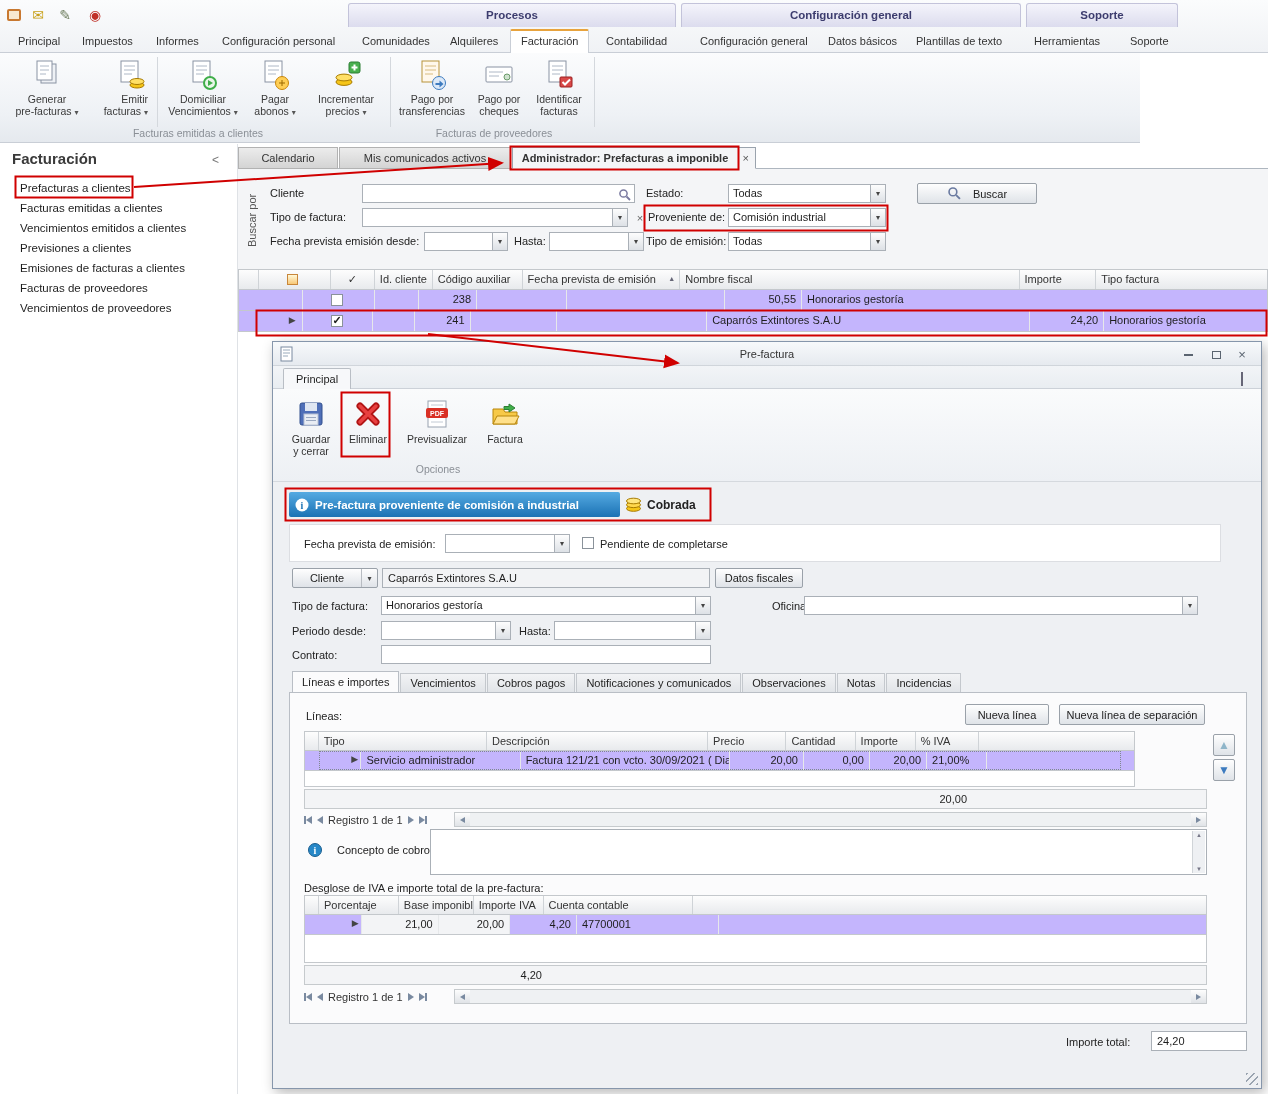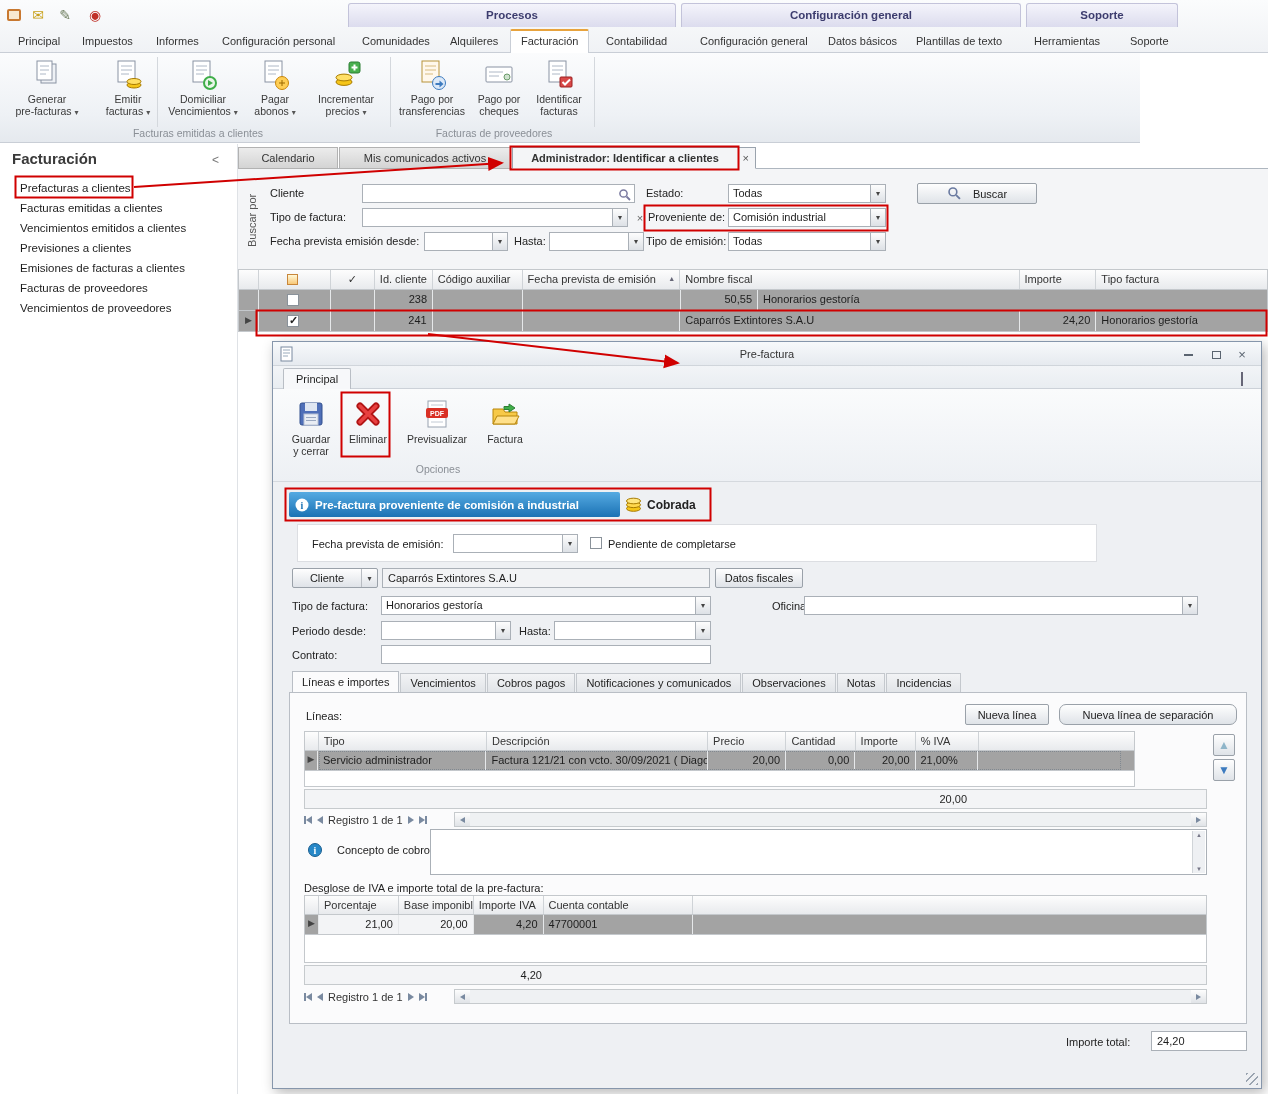--- a/index.html
+++ b/index.html
@@ -40,21 +40,21 @@
   .tinput { position:absolute; height:19px; background:#fff; border:1px solid #aab0b7; }
   .combo { position:absolute; height:19px; background:#fff; border:1px solid #aab0b7; }
   .combo .val { position:absolute; left:4px; top:0; right:17px; line-height:17px; overflow:hidden; white-space:nowrap; }
   .combo .dd { position:absolute; right:0; top:0; bottom:0; width:15px; background:linear-gradient(#fdfdfd,#dde1e6); border-left:1px solid #aab0b7; display:flex; align-items:center; justify-content:center; color:#444; font-size:8px; }
   .btn { background:linear-gradient(#fefefe,#dfe3e8); border:1px solid #9aa1a9; border-radius:2px; display:flex; align-items:center; justify-content:center; color:#222; }
   .xbtn { position:absolute; width:16px; height:19px; display:flex; align-items:center; justify-content:center; color:#666; }
 
   
   .ghead { display:flex; background:linear-gradient(#fdfdfd,#e8eaed); border:1px solid #c4c8cc; height:21px; }
   .gh { border-right:1px solid #cfd3d7; padding:3px 5px; color:#333; white-space:nowrap; overflow:hidden; position:relative; }
-  .grow { display:flex; border:1px solid #c4c8cc; border-top:none; background:#a3a3a3; height:21px; position:relative; }
+  .grow { display:flex; border:1px solid #c4c8cc; border-top:none; background:#c4b5fd; height:21px; position:relative;padding-left:44px; }
   .gc { border-right:1px solid #e6e8ea; padding:3px 5px; white-space:nowrap; overflow:hidden; }
   .num { text-align:right; }
   .cbx { width:12px; height:12px; background:#fff; border:1px solid #8a929a; position:relative; }
   .cbx.checked::after { content:"✓"; position:absolute; left:1px; top:-2px; font-size:11px; font-weight:bold; color:#222; }
   .cb-orange { width:11px; height:11px; border:1px solid #c8863a; background:linear-gradient(#fff8d8,#f8c878); }
   .rowind { color:#444; font-size:9px; padding-top:4px; text-align:center; }
 
   
   .modal { position:absolute; left:272px; top:341px; width:990px; height:748px; background:#eef0f3; border:1px solid #8696ab; box-shadow:3px 4px 12px rgba(0,0,0,.28); z-index:50; }
   .mtitle { position:absolute; left:0; top:0; width:100%; height:24px; background:linear-gradient(#f7f9fb,#e6eaef); border-bottom:1px solid #d0d5db; }
@@ -124,21 +124,21 @@
       <span class="ric">
         <svg width="32" height="32">
             <rect x="10" y="6" width="15" height="19" fill="#eef1f5" stroke="#8a93a3"></rect>
             <rect x="6" y="3" width="15" height="19" fill="#fff" stroke="#8a93a3"></rect>
             <path d="M9 8h9M9 12h9M9 16h6" stroke="#aeb8c6"></path>
           </svg>
       </span>
       <span>Generar</span>
       <span><span>pre-facturas</span> <span class="ddg">▾</span></span>
     </div>
-    <div class="rbtn" style="left:100px;width:56px;">
+    <div class="rbtn" style="left:92px;width:56px;align-items:flex-end;">
       <span class="ric">
         <svg width="32" height="32">
             <rect x="6" y="3" width="17" height="21" fill="#fff" stroke="#8a93a3"></rect>
             <path d="M9 8h11M9 12h11M9 16h8" stroke="#aeb8c6"></path>
             <ellipse cx="22" cy="27" rx="7" ry="3" fill="#f5c518" stroke="#a87b00"></ellipse>
             <ellipse cx="22" cy="23.5" rx="7" ry="3" fill="#ffe066" stroke="#a87b00"></ellipse>
           </svg>
       </span>
       <span>Emitir</span>
       <span><span>facturas</span> <span class="ddg">▾</span></span>
@@ -230,21 +230,21 @@
     <div class="sb-item" style="top:94px;">Previsiones a clientes</div>
     <div class="sb-item" style="top:114px;">Emisiones de facturas a clientes</div>
     <div class="sb-item" style="top:134px;">Facturas de proveedores</div>
     <div class="sb-item" style="top:154px;">Vencimientos de proveedores</div>
   </div>
 
   <div class="dtabbar">
     <div class="dtab" style="left:0;width:100px;">Calendario</div>
     <div class="dtab" style="left:101px;width:172px;">Mis comunicados activos</div>
     <div class="dtab active" style="left:274px;width:244px;padding-right:18px;">
-      <span>Administrador: Identificar a clientes</span>
+      <span>Administrador: Prefacturas a imponible</span>
       <span class="dclose">×</span>
     </div>
   </div>
 
   <div class="spanel">
     <span class="vlabel" style="left:8px;top:78px;">Buscar por</span>
 
     <span class="slabel" style="left:32px;top:15px;">Cliente</span>
     <div class="tinput" style="left:124px;top:15px;width:273px;">
       <span style="position:absolute;right:3px;top:3px;">
@@ -421,21 +421,21 @@
       <span style="display:inline-flex;">
         <svg width="17" height="15">
             <ellipse cx="8.5" cy="11.5" rx="7" ry="2.8" fill="#f5c518" stroke="#a87b00"></ellipse>
             <ellipse cx="8.5" cy="7.8" rx="7" ry="2.8" fill="#ffd84d" stroke="#a87b00"></ellipse>
             <ellipse cx="8.5" cy="4" rx="7" ry="2.8" fill="#ffe680" stroke="#a87b00"></ellipse>
           </svg>
       </span>
       <span>Cobrada</span>
     </div>
 
-    <div class="fieldbox" style="left:16px;top:182px;width:800px;height:38px;margin-left:8px;">
+    <div class="fieldbox" style="left:16px;top:182px;width:932px;height:38px;">
       <span class="mlabel" style="left:14px;top:10px;">Fecha prevista de emisión:</span>
       <div class="combo" style="left:155px;top:9px;width:125px;">
         <span class="val"></span>
         <span class="dd">▾</span>
       </div>
       <span class="cbx" style="position:absolute;left:292px;top:12px;"></span>
       <span class="mlabel" style="left:310px;top:10px;">Pendiente de completarse</span>
     </div>
 
     <div class="splitbtn" style="left:19px;top:226px;width:86px;">
@@ -481,21 +481,21 @@
       <span class="ptab">Observaciones</span>
       <span class="ptab">Notas</span>
       <span class="ptab">Incidencias</span>
     </div>
 
     <div class="panel" style="left:16px;top:350px;width:958px;height:332px;">
       <span class="mlabel" style="left:16px;top:14px;">Líneas:</span>
       <div class="btn" style="position:absolute;left:675px;top:11px;width:84px;height:21px;">
         <span>Nueva línea</span>
       </div>
-      <div class="btn" style="position:absolute;left:769px;top:11px;width:178px;height:21px;border-radius:7px;">
+      <div class="btn" style="position:absolute;left:769px;top:11px;width:146px;height:21px;">
         <span>Nueva línea de separación</span>
       </div>
 
       <div style="position:absolute;left:14px;top:38px;width:831px;">
         <div class="ghead" style="height:20px;">
           <div class="gh" style="width:14px;"></div>
           <div class="gh" style="width:184px;">Tipo</div>
           <div class="gh" style="width:242px;">Descripción</div>
           <div class="gh" style="width:85px;">Precio</div>
           <div class="gh" style="width:75px;">Cantidad</div>

